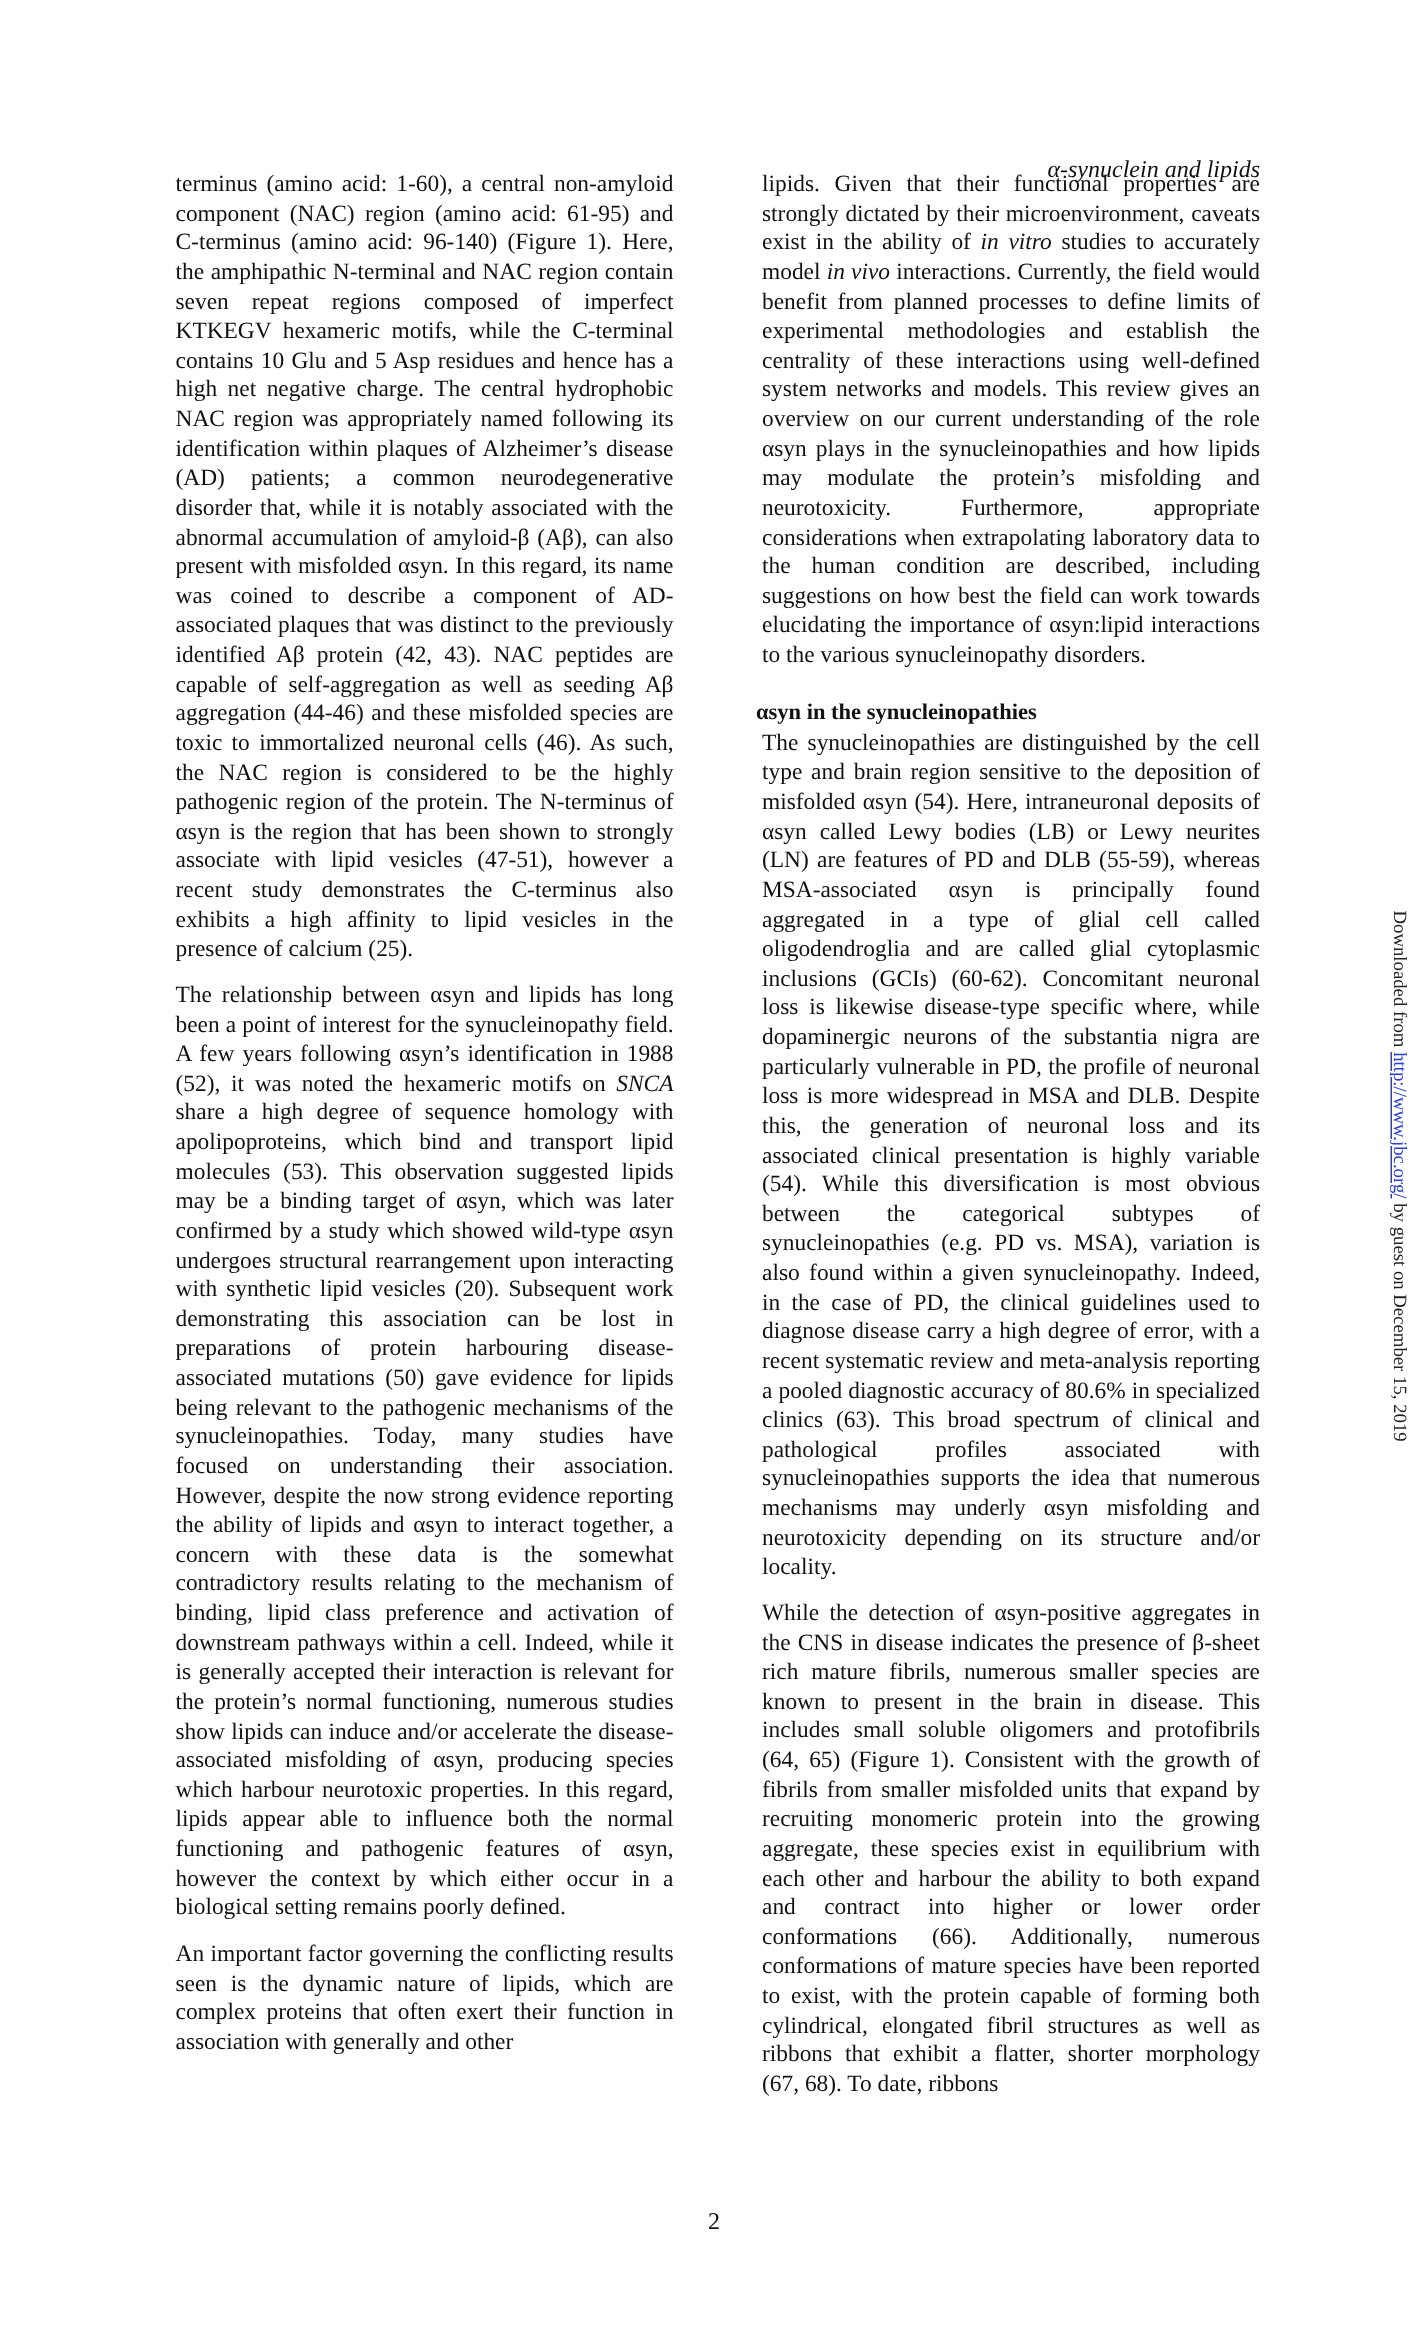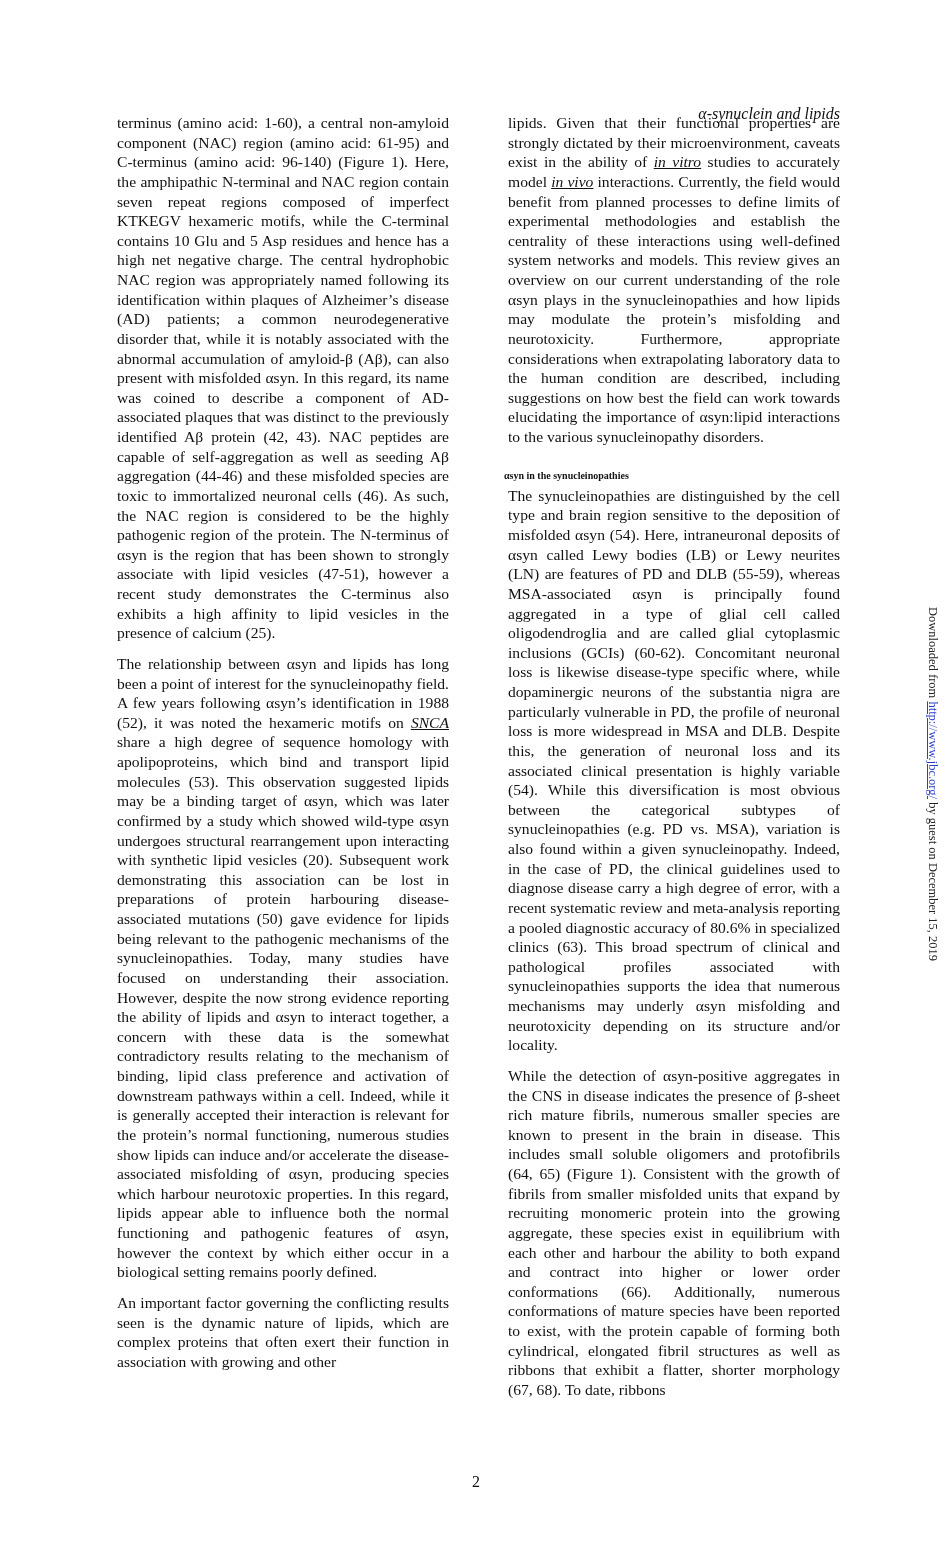--- a/index.html
+++ b/index.html
@@ -6,38 +6,38 @@
   body { width: 952px; height: 1568px; position: relative; overflow: hidden;
          font-family: "Liberation Serif", "DejaVu Serif", serif; color: #111; }
   .running-head { position: absolute; top: 56px; right: 112px; font-style: italic;
                   font-size: 16px; line-height: 20px; margin-top: 48px; }
   .col { position: absolute; top: 113px; width: 336px; font-size: 15.6px;
          line-height: 19.62px; text-align: justify; hyphens: none; }
   .col-left { left: 113px; }
   .col-right { left: 504px; }
   .col p { margin: 0 0 11px 4px; }
   .col p.cont { margin-bottom: 19.6px; }
-  .col h3 { margin: 0; font-size: 10px; line-height: 19.62px; font-weight: bold; }
+  .col h3 { margin: 0; font-size: 15px; line-height: 19.62px; font-weight: bold; }
   .page-number { position: absolute; top: 1472px; left: 0; width: 952px; text-align: center;
                  font-size: 16px; line-height: 20px; }
   .side-note { position: absolute; left: 931px; top: 607px; transform-origin: 0 0;
                transform: rotate(90deg) translate(0, -9px); white-space: nowrap;
                font-size: 12.5px; line-height: 14px; color: #222; }
   .side-note .link { color: #2a3fc7; text-decoration: underline; }
-  em { font-style: italic; text-decoration: underline; }
+  em { font-style: italic; }
 </style>
 </head>
 <body>
 
 <div class="running-head">α-synuclein and lipids</div>
 
 <div class="col col-left">
   <p>terminus (amino acid: 1-60), a central non-amyloid component (NAC) region (amino acid: 61-95) and C-terminus (amino acid: 96-140) (Figure 1). Here, the amphipathic N-terminal and NAC region contain seven repeat regions composed of imperfect KTKEGV hexameric motifs, while the C-terminal contains 10 Glu and 5 Asp residues and hence has a high net negative charge. The central hydrophobic NAC region was appropriately named following its identification within plaques of Alzheimer’s disease (AD) patients; a common neurodegenerative disorder that, while it is notably associated with the abnormal accumulation of amyloid-β (Aβ), can also present with misfolded αsyn. In this regard, its name was coined to describe a component of AD-associated plaques that was distinct to the previously identified Aβ protein (42, 43). NAC peptides are capable of self-aggregation as well as seeding Aβ aggregation (44-46) and these misfolded species are toxic to immortalized neuronal cells (46). As such, the NAC region is considered to be the highly pathogenic region of the protein. The N-terminus of αsyn is the region that has been shown to strongly associate with lipid vesicles (47-51), however a recent study demonstrates the C-terminus also exhibits a high affinity to lipid vesicles in the presence of calcium (25).</p>
   <p><span>The relationship between αsyn and lipids has long been a point of interest for the synucleinopathy field. A few years following αsyn’s identification in 1988 (52), it was noted the hexameric motifs on </span><em>SNCA</em><span> share a high degree of sequence homology with apolipoproteins, which bind and transport lipid molecules (53). This observation suggested lipids may be a binding target of αsyn, which was later confirmed by a study which showed wild-type αsyn undergoes structural rearrangement upon interacting with synthetic lipid vesicles (20). Subsequent work demonstrating this association can be lost in preparations of protein harbouring disease-associated mutations (50) gave evidence for lipids being relevant to the pathogenic mechanisms of the synucleinopathies. Today, many studies have focused on understanding their association. However, despite the now strong evidence reporting the ability of lipids and αsyn to interact together, a concern with these data is the somewhat contradictory results relating to the mechanism of binding, lipid class preference and activation of downstream pathways within a cell. Indeed, while it is generally accepted their interaction is relevant for the protein’s normal functioning, numerous studies show lipids can induce and/or accelerate the disease-associated misfolding of αsyn, producing species which harbour neurotoxic properties. In this regard, lipids appear able to influence both the normal functioning and pathogenic features of αsyn, however the context by which either occur in a biological setting remains poorly defined.</span></p>
-  <p>An important factor governing the conflicting results seen is the dynamic nature of lipids, which are complex proteins that often exert their function in association with growing and other</p>
+  <p>An important factor governing the conflicting results seen is the dynamic nature of lipids, which are complex proteins that often exert their function in association with generally and other</p>
 </div>
 
 <div class="col col-right">
   <p class="cont"><span>lipids. Given that their functional properties are strongly dictated by their microenvironment, caveats exist in the ability of </span><em>in vitro</em><span> studies to accurately model </span><em>in vivo</em><span> interactions. Currently, the field would benefit from planned processes to define limits of experimental methodologies and establish the centrality of these interactions using well-defined system networks and models. This review gives an overview on our current understanding of the role αsyn plays in the synucleinopathies and how lipids may modulate the protein’s misfolding and neurotoxicity. Furthermore, appropriate considerations when extrapolating laboratory data to the human condition are described, including suggestions on how best the field can work towards elucidating the importance of αsyn:lipid interactions to the various synucleinopathy disorders.</span></p>
   <h3>αsyn in the synucleinopathies</h3>
   <p>The synucleinopathies are distinguished by the cell type and brain region sensitive to the deposition of misfolded αsyn (54). Here, intraneuronal deposits of αsyn called Lewy bodies (LB) or Lewy neurites (LN) are features of PD and DLB (55-59), whereas MSA-associated αsyn is principally found aggregated in a type of glial cell called oligodendroglia and are called glial cytoplasmic inclusions (GCIs) (60-62). Concomitant neuronal loss is likewise disease-type specific where, while dopaminergic neurons of the substantia nigra are particularly vulnerable in PD, the profile of neuronal loss is more widespread in MSA and DLB. Despite this, the generation of neuronal loss and its associated clinical presentation is highly variable (54). While this diversification is most obvious between the categorical subtypes of synucleinopathies (e.g. PD vs. MSA), variation is also found within a given synucleinopathy. Indeed, in the case of PD, the clinical guidelines used to diagnose disease carry a high degree of error, with a recent systematic review and meta-analysis reporting a pooled diagnostic accuracy of 80.6% in specialized clinics (63). This broad spectrum of clinical and pathological profiles associated with synucleinopathies supports the idea that numerous mechanisms may underly αsyn misfolding and neurotoxicity depending on its structure and/or locality.</p>
   <p>While the detection of αsyn-positive aggregates in the CNS in disease indicates the presence of β-sheet rich mature fibrils, numerous smaller species are known to present in the brain in disease. This includes small soluble oligomers and protofibrils (64, 65) (Figure 1). Consistent with the growth of fibrils from smaller misfolded units that expand by recruiting monomeric protein into the growing aggregate, these species exist in equilibrium with each other and harbour the ability to both expand and contract into higher or lower order conformations (66). Additionally, numerous conformations of mature species have been reported to exist, with the protein capable of forming both cylindrical, elongated fibril structures as well as ribbons that exhibit a flatter, shorter morphology (67, 68). To date, ribbons</p>
 </div>
 
 <div class="page-number">2</div>

